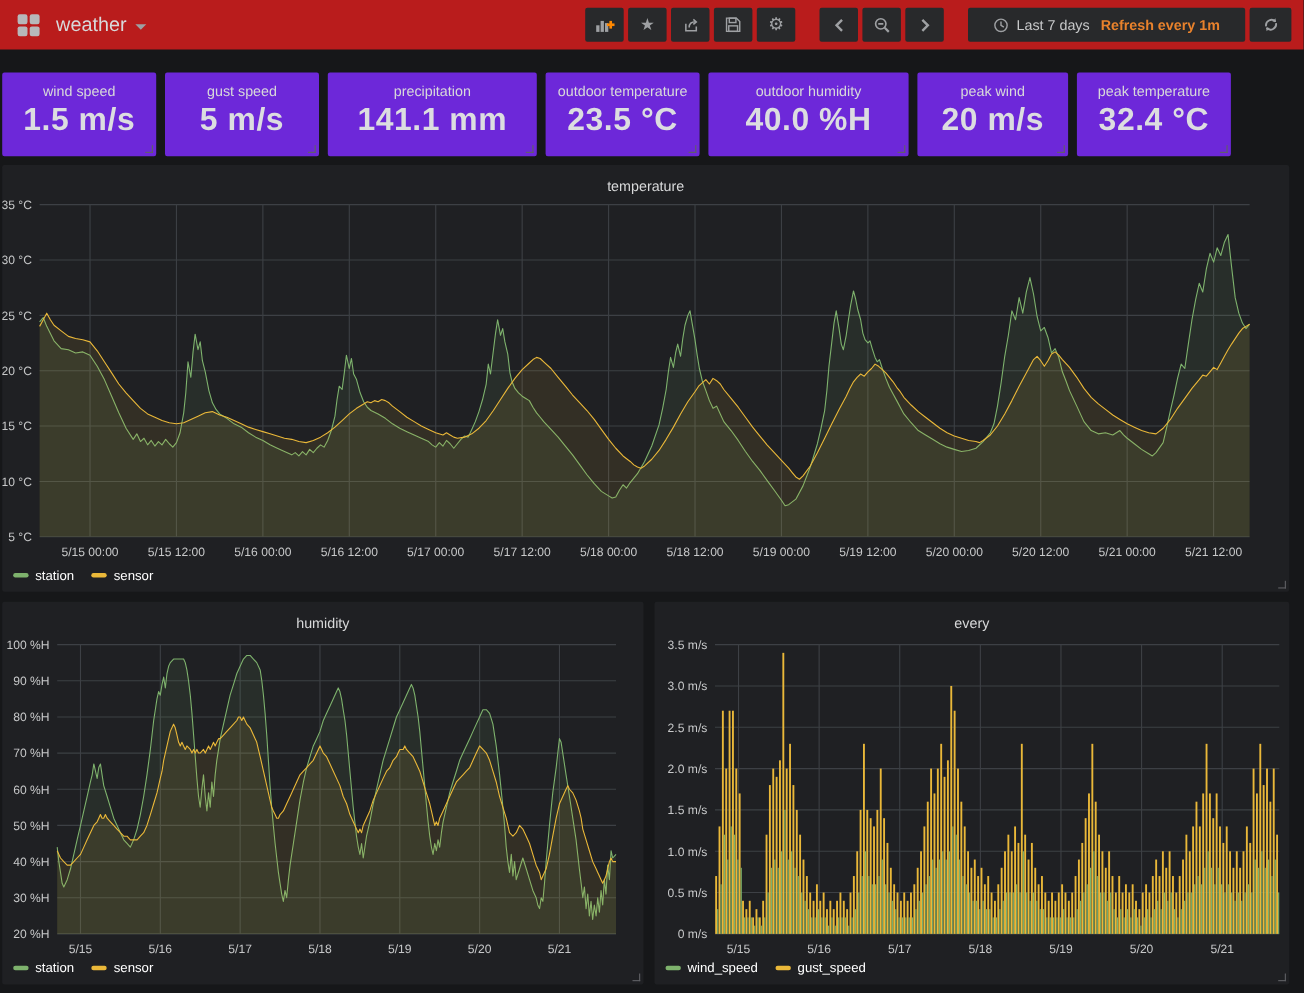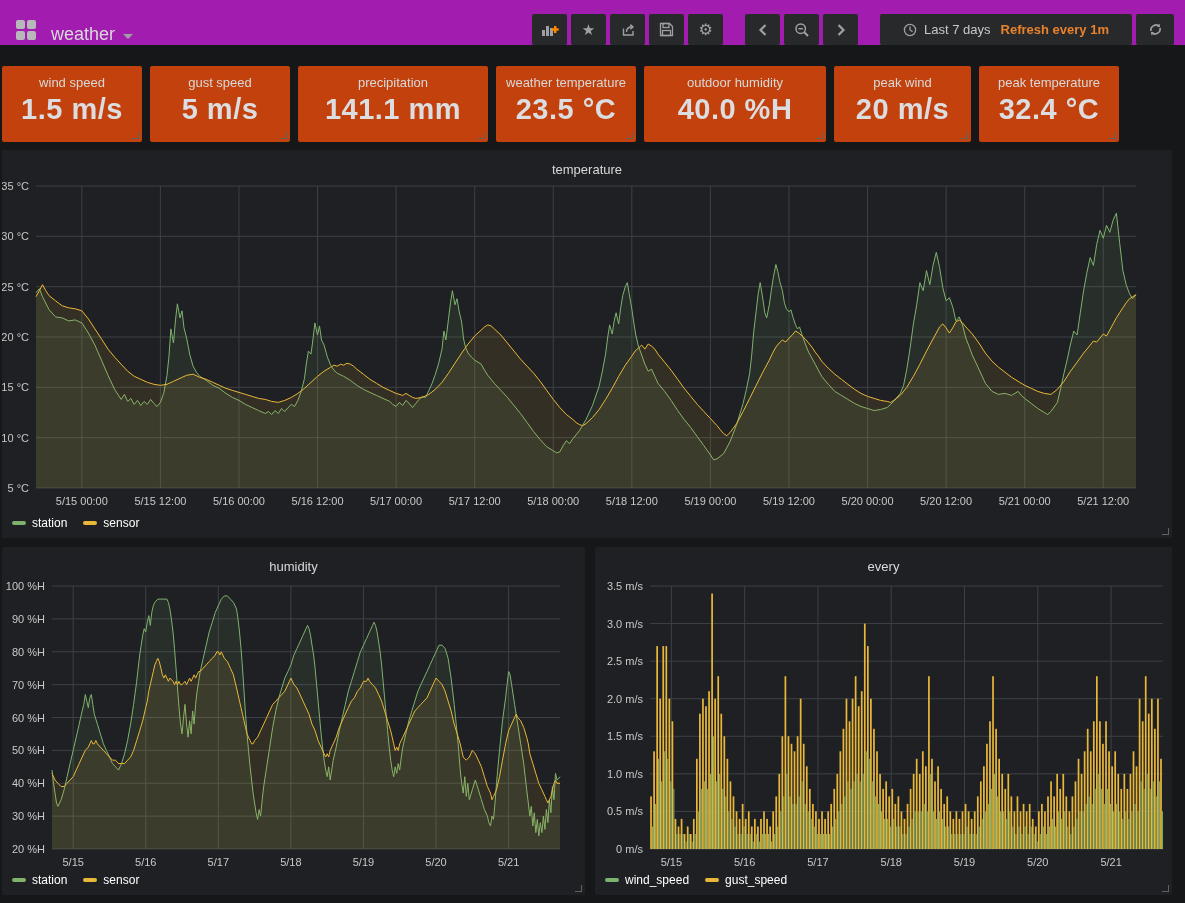--- a/index.html
+++ b/index.html
@@ -1,41 +1,41 @@
 <!DOCTYPE html>
 <html><head>
 <meta charset="utf-8">
 <style>
   * { box-sizing: border-box; margin: 0; padding: 0; }
   html,body { width:1185px; height:903px; background:#161719; overflow:hidden;
     font-family:"Liberation Sans", sans-serif; color:#d8d9da; }
   
   .navbar { position:absolute; left:0; top:0; width:1185px; height:45px;
-    background:#a21caf; display:flex; align-items:flex-end; padding:0 11px; }
+    background:#b91c1c; display:flex; align-items:center; padding:0 11px; }
   .logo-btn { width:30px; height:30px; background:none; border:none; cursor:pointer;
     display:flex; align-items:center; justify-content:center; }
   .logo-grid { display:grid; grid-template-columns:9px 9px; grid-template-rows:9px 9px; gap:2px; }
   .logo-grid span { background:#b7b8ba; border-radius:2px; }
   .dash-title { display:flex; align-items:center; gap:8px; margin-left:10px; cursor:pointer; }
   .dash-title .t { font-size:18px; color:#d8d9da; }
   .caret { width:0; height:0; border-left:5px solid transparent; border-right:5px solid transparent;
     border-top:5px solid #9ea0a3; margin-top:3px; }
   .navgroup { display:flex; align-items:center; }
   .navbtn { width:35px; height:31px; background:#28292b; border:none; border-radius:2px;
     margin-left:4px; display:flex; align-items:center; justify-content:center; cursor:pointer; color:#9ea0a3; }
   .navbtn svg { display:block; }
   .gear-glyph { font-size:16px; color:#9ea0a3; line-height:1; }
   .star-glyph { font-size:15px; color:#9ea0a3; line-height:1; }
   .timepicker { height:31px; background:#28292b; border:none; border-radius:2px;
     display:flex; align-items:center; padding:0 23px; margin-left:4px; cursor:pointer; }
   .timepicker .rng { font-size:13px; color:#c7c8c9; margin-left:7px; }
   .timepicker .rfr { font-size:13px; font-weight:bold; color:#e9822c; margin-left:10px; }
   
   .stats { position:absolute; left:2px; top:66px; display:flex; gap:8px; }
-  .stat-panel { position:relative; height:76px; background:#c2410c; border-radius:2px; }
+  .stat-panel { position:relative; height:76px; background:#6d28d9; border-radius:2px; }
   .stat-title { font-size:13px; color:#d8d9da; text-align:center; margin-top:9px; cursor:pointer; }
   .stat-value { font-size:29px; font-weight:bold; color:#dcdde0; text-align:center; margin-top:3px;
     letter-spacing:0.5px; }
   .rsz { position:absolute; right:3px; bottom:3px; width:7px; height:7px;
     border-right:1px solid #606165; border-bottom:1px solid #606165; cursor:se-resize; }
   
   .gpanel { position:absolute; background:#1f2023; border-radius:2px; }
   .gtitle { position:absolute; top:12px; left:0; right:0; text-align:center; font-size:13px;
     color:#d8d9da; cursor:pointer; }
   .gpanel svg { position:absolute; left:0; top:0; }
@@ -144,21 +144,21 @@
       <div class="stat-title">gust speed</div>
       <div class="stat-value">5 m/s</div>
       <div class="rsz"></div>
     </div>
     <div class="stat-panel" style="width: 190px;">
       <div class="stat-title">precipitation</div>
       <div class="stat-value">141.1 mm</div>
       <div class="rsz"></div>
     </div>
     <div class="stat-panel" style="width: 140px;">
-      <div class="stat-title">weather temperature</div>
+      <div class="stat-title">outdoor temperature</div>
       <div class="stat-value">23.5 °C</div>
       <div class="rsz"></div>
     </div>
     <div class="stat-panel" style="width: 182px;">
       <div class="stat-title">outdoor humidity</div>
       <div class="stat-value">40.0 %H</div>
       <div class="rsz"></div>
     </div>
     <div class="stat-panel" style="width: 137px;">
       <div class="stat-title">peak wind</div>

